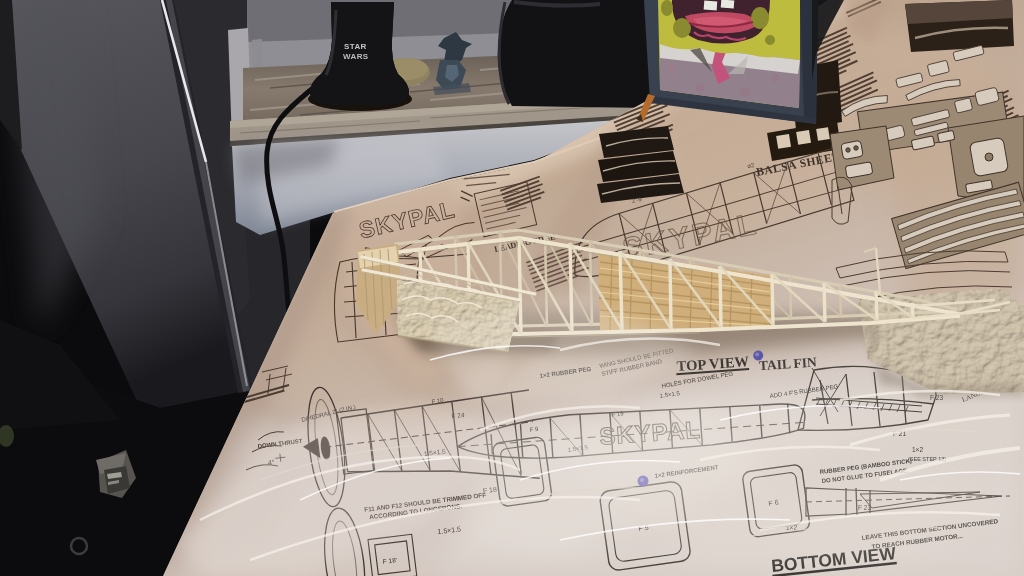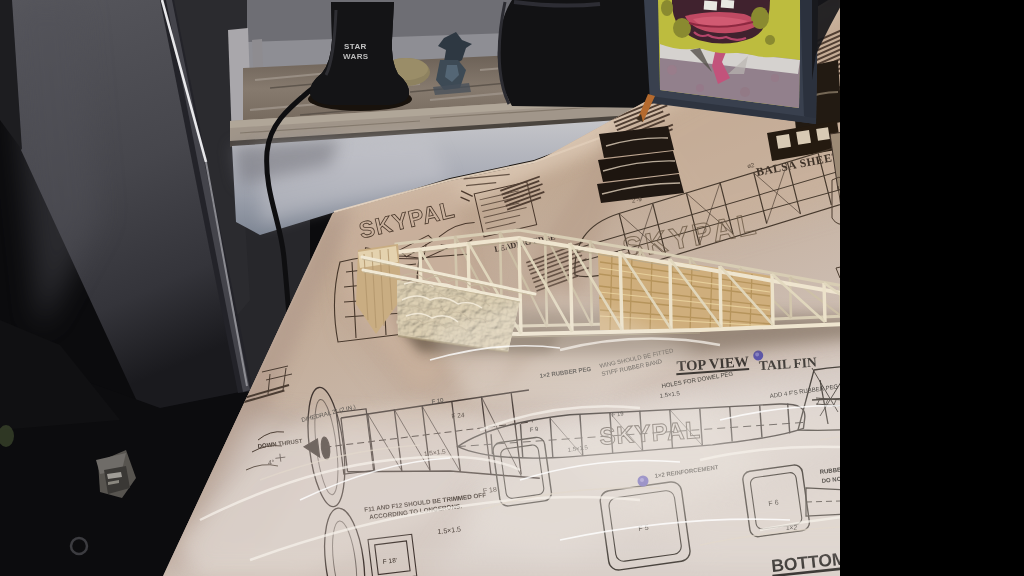--- a/index.html
+++ b/index.html
@@ -1,15 +1,15 @@
 <!DOCTYPE html>
 <html><head><meta charset="utf-8">
 <style>
 html,body{margin:0;padding:0;background:#000;}
-#c{position:relative;width:840px;height:576px;overflow:hidden;font-family:"Liberation Sans",sans-serif;}
+#c{position:relative;width:1024px;height:576px;overflow:hidden;font-family:"Liberation Sans",sans-serif;}
 </style></head>
 <body>
 <div id="c">
 <svg width="1024" height="576" viewBox="0 0 1024 576" xmlns="http://www.w3.org/2000/svg">
 <defs>
 <linearGradient id="panelG" x1="0" y1="0" x2="0.25" y2="1">
  <stop offset="0" stop-color="#57575d"></stop>
           <stop offset="0.5" stop-color="#46464c"></stop>
  <stop offset="0.8" stop-color="#34343a"></stop>
           <stop offset="1" stop-color="#1a1a1e"></stop>

